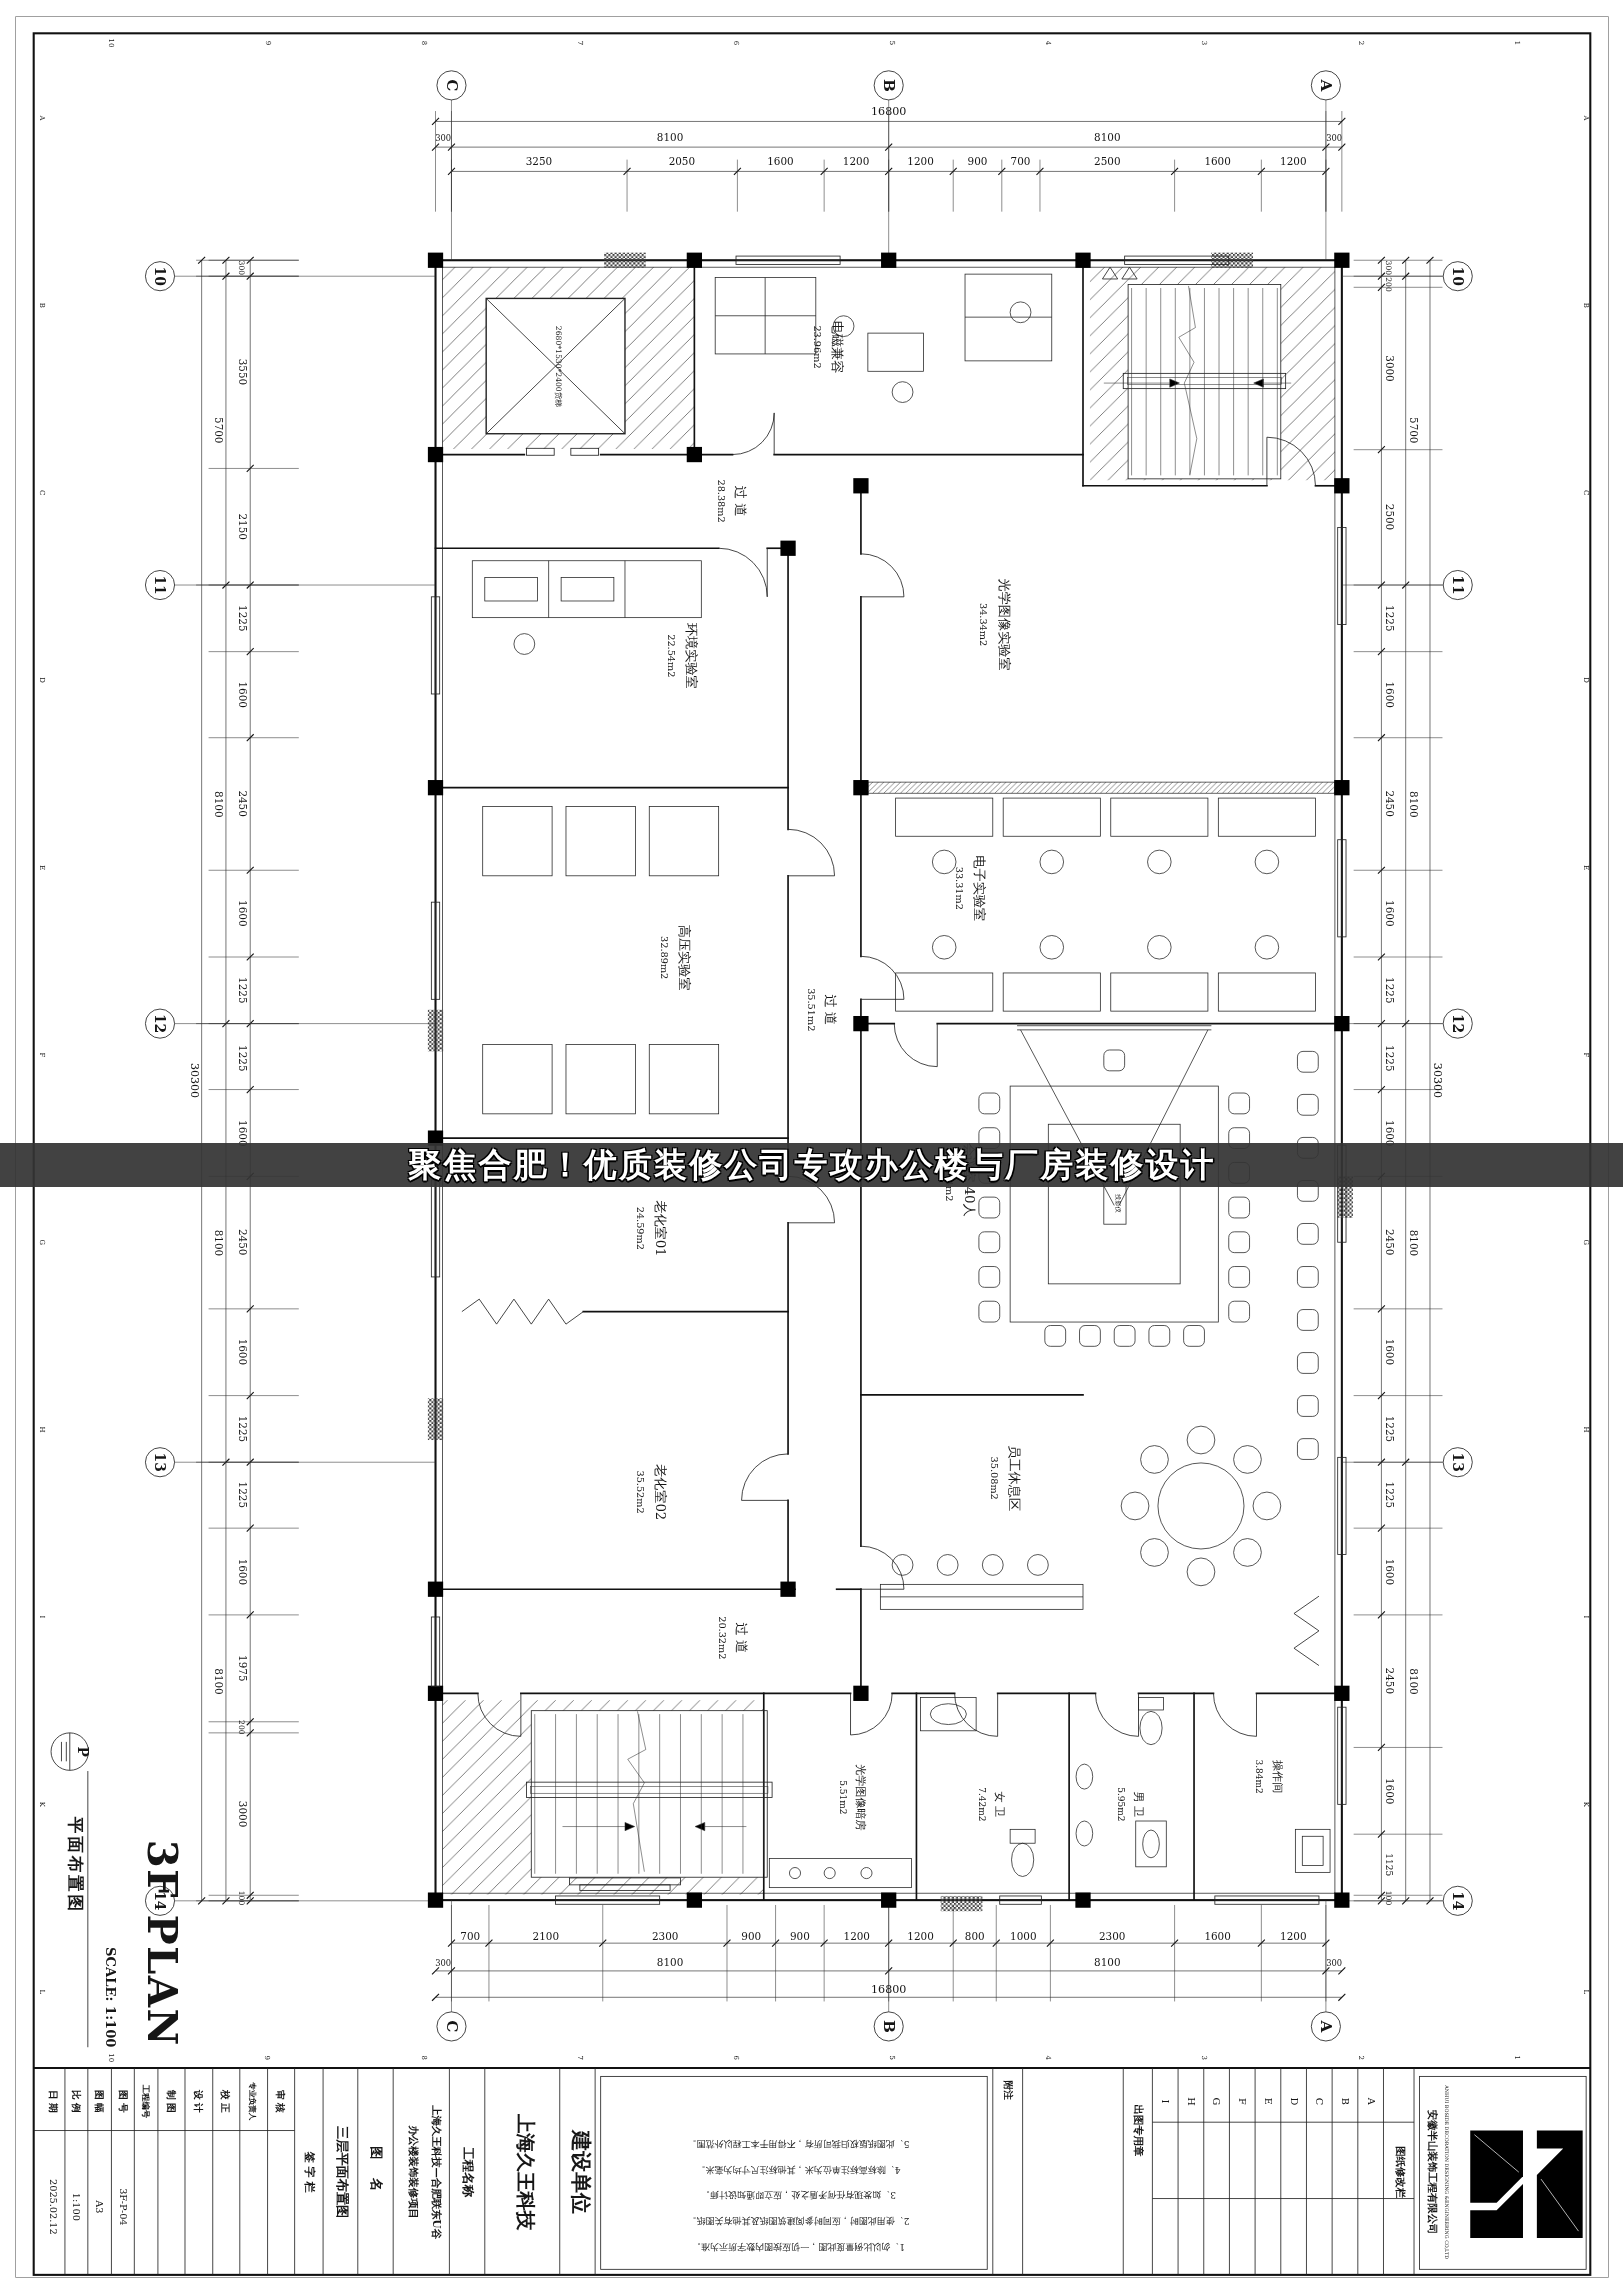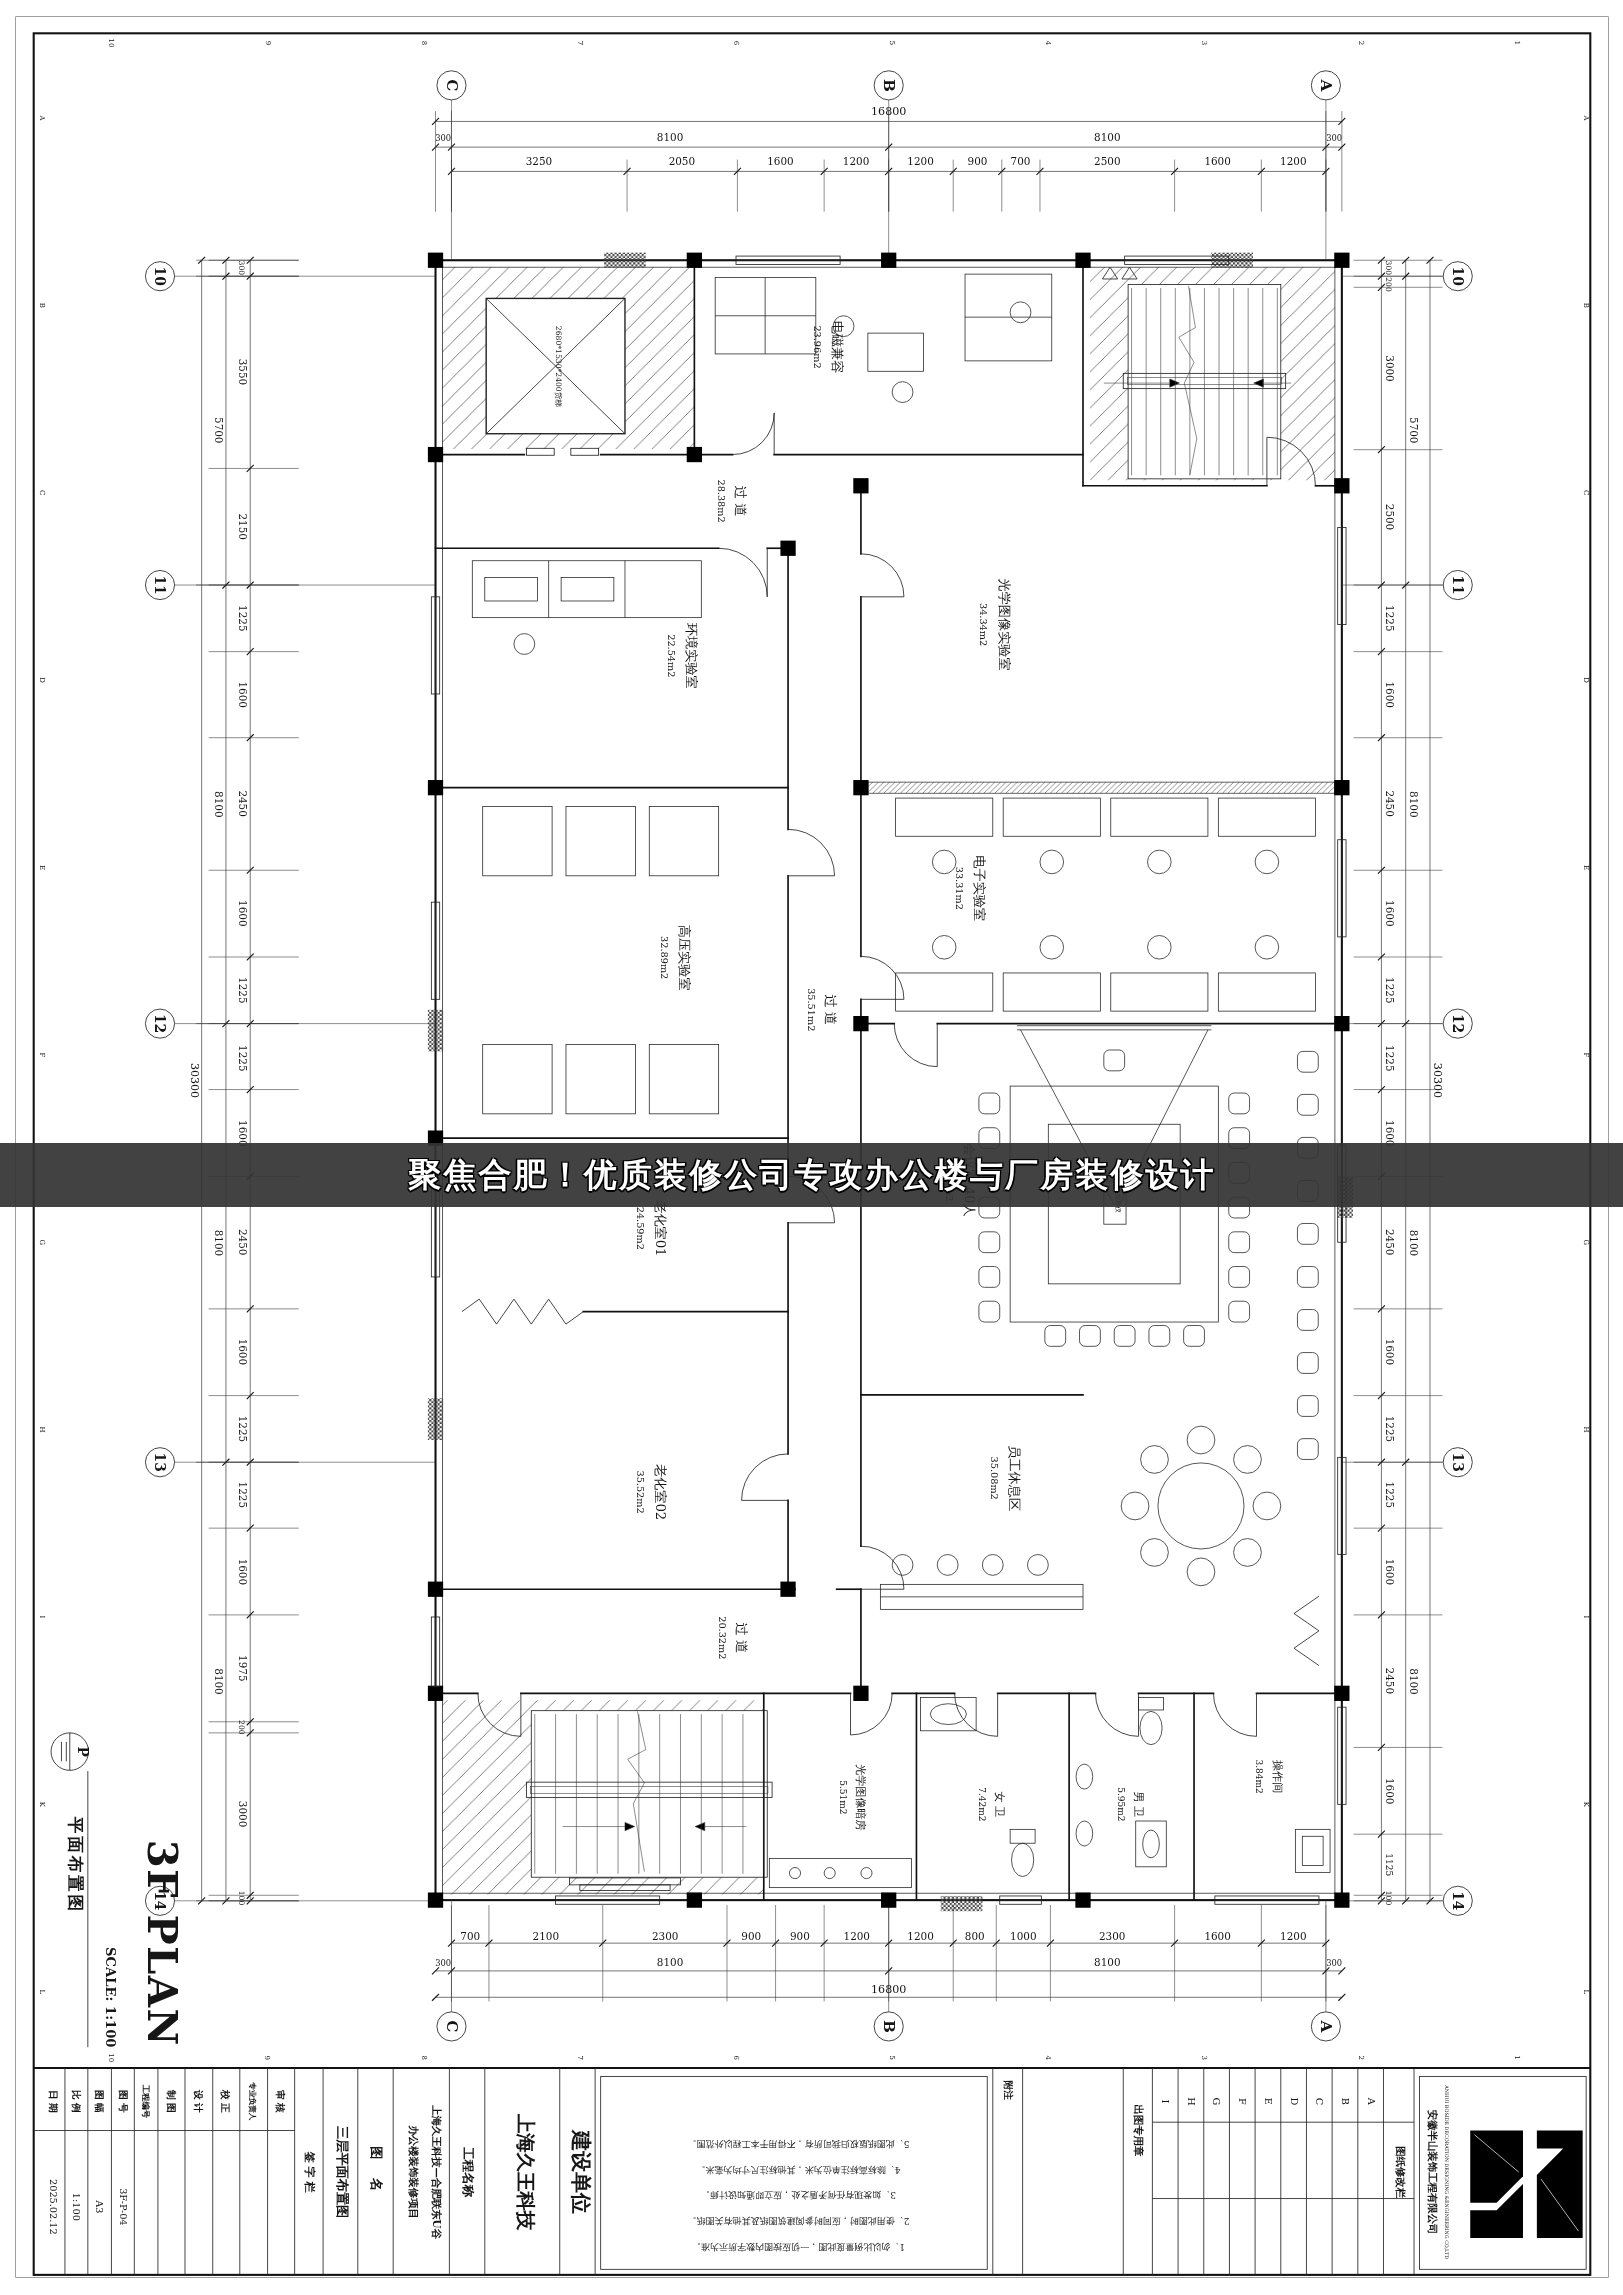--- a/index.html
+++ b/index.html
@@ -7,21 +7,21 @@
          font-family:"Liberation Sans",sans-serif;}
   svg text{font-family:"DejaVu Serif","Liberation Serif",serif;fill:#161616;}
   .w3{stroke:#111;stroke-width:3;fill:none;}
   .w2{stroke:#111;stroke-width:2.4;fill:none;stroke-linecap:square;}
   .w1{stroke:#222;stroke-width:1.2;fill:none;}
   .w0{stroke:#333;stroke-width:0.8;fill:none;}
   .dln{stroke:#222;stroke-width:0.9;fill:none;}
   .tick{stroke:#111;stroke-width:1.6;}
   .furn{stroke:#222;stroke-width:1.1;fill:none;}
   .blk{fill:#000;stroke:none;}
-  .wm{position:absolute;left:0;top:1143px;width:100%;height:64px;background:rgba(52,52,52,0.93);
+  .wm{position:absolute;left:0;top:1143px;width:100%;height:44px;background:rgba(52,52,52,0.93);
       display:flex;align-items:center;justify-content:center;z-index:5;}
   .wm span{color:#fff;font-size:33px;font-weight:bold;letter-spacing:2.1px;
       font-family:"Liberation Sans",sans-serif;
       text-shadow:-1.4px -1.4px 0 #000,1.4px -1.4px 0 #000,-1.4px 1.4px 0 #000,1.4px 1.4px 0 #000,0 2.1px 0 #000;}
 </style>
 </head>
 <body>
 
 <div class="sheet">
   <div class="wm">

